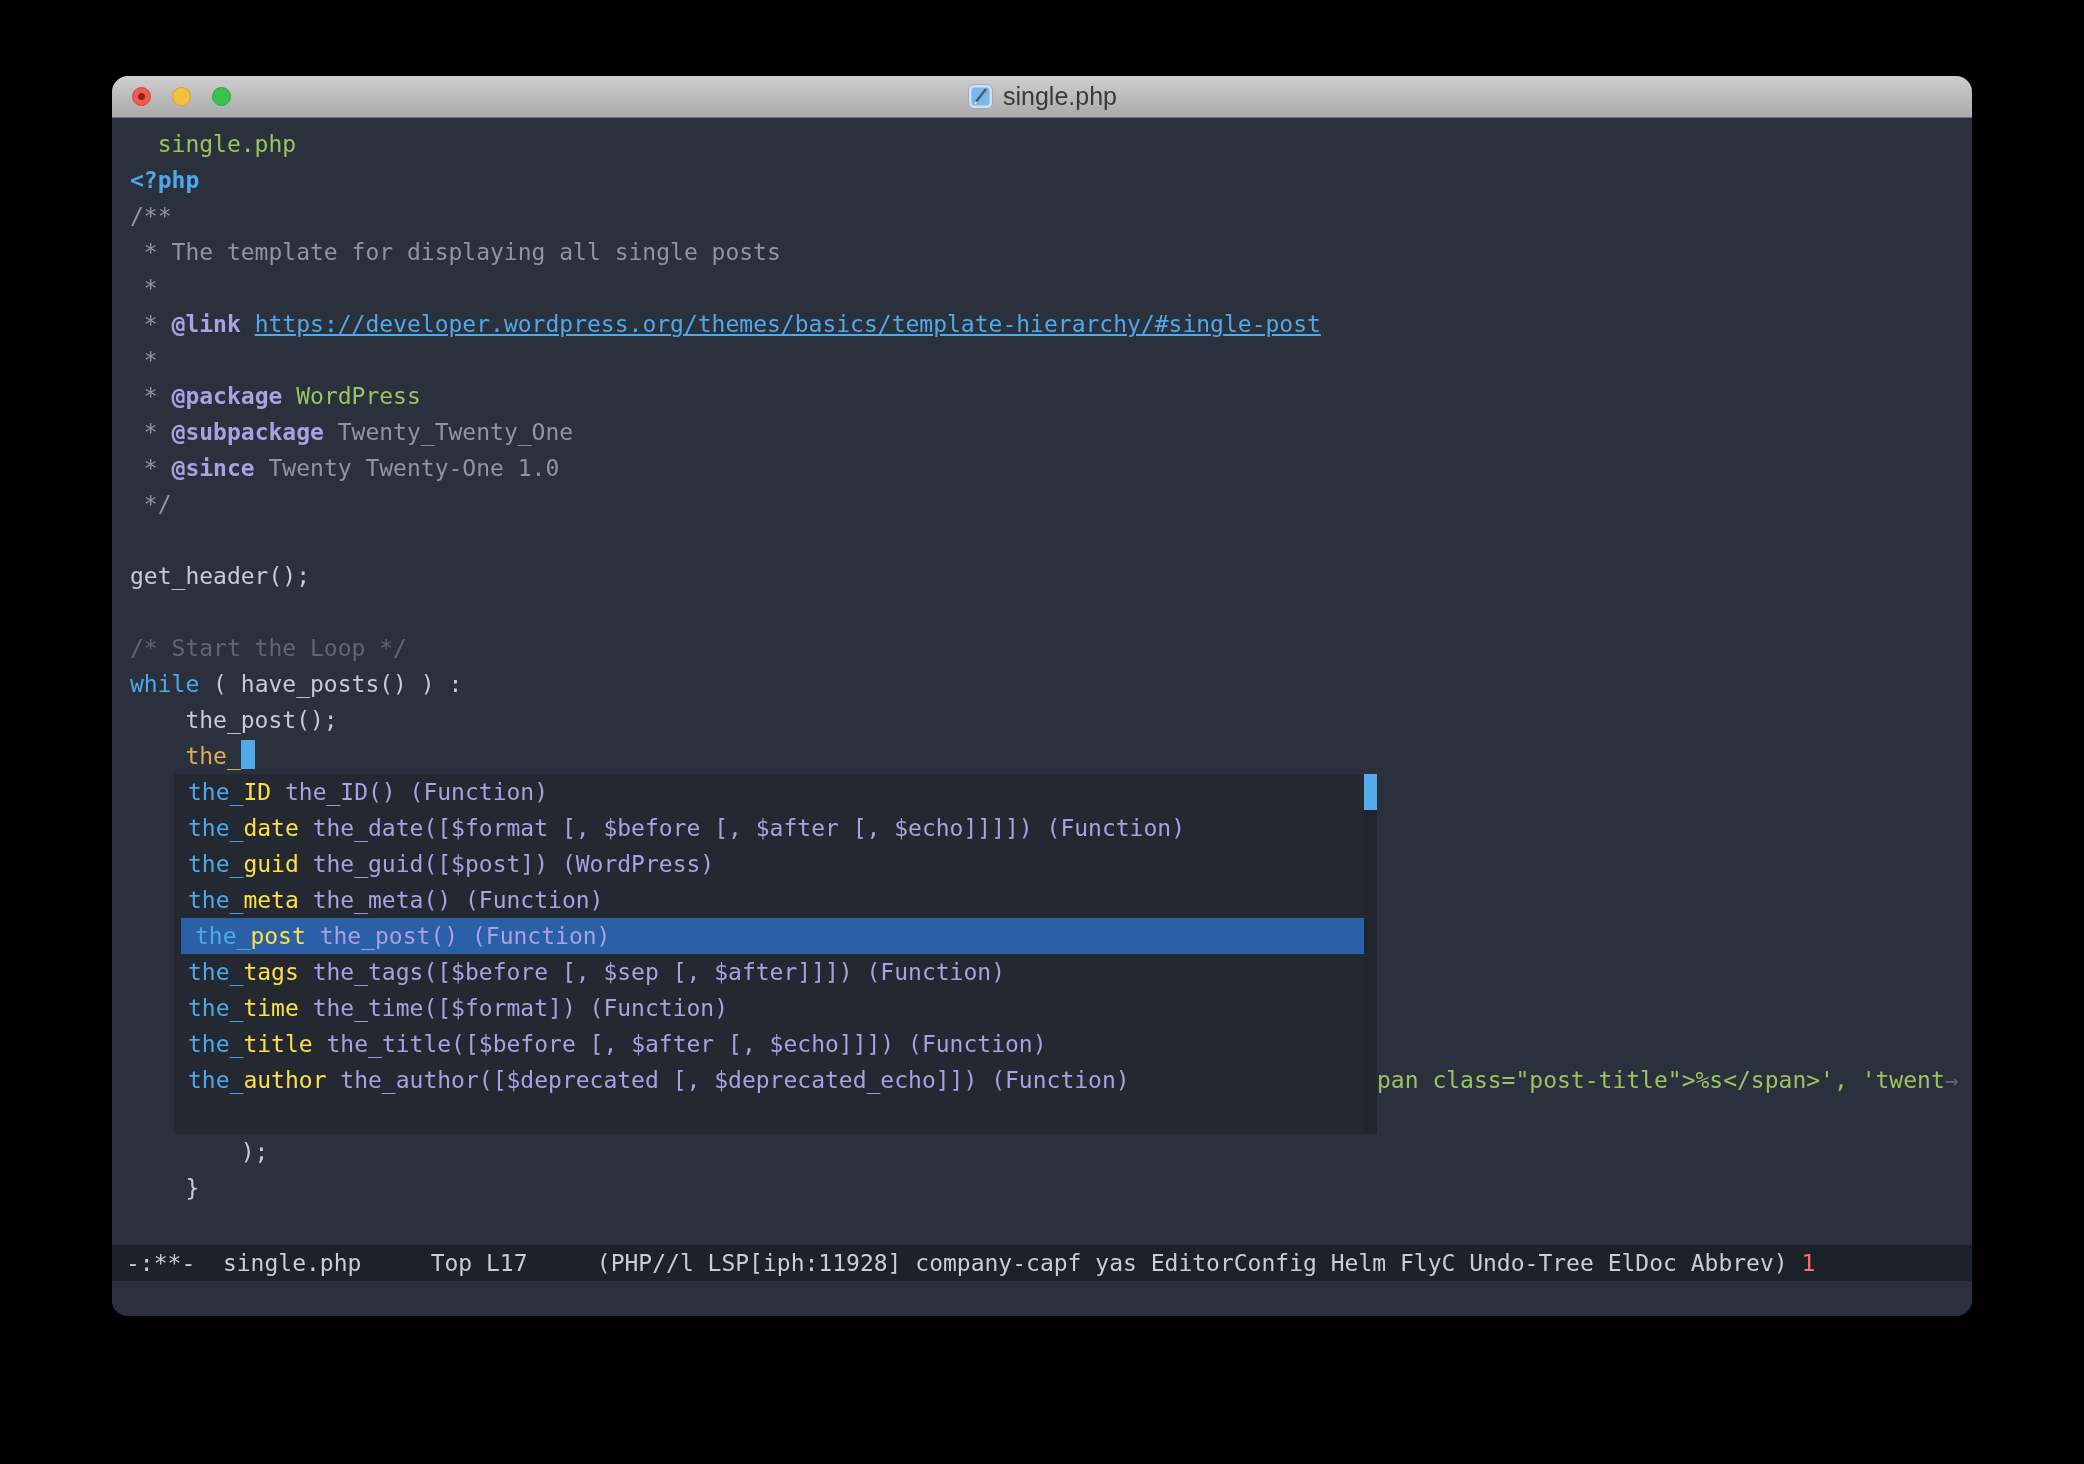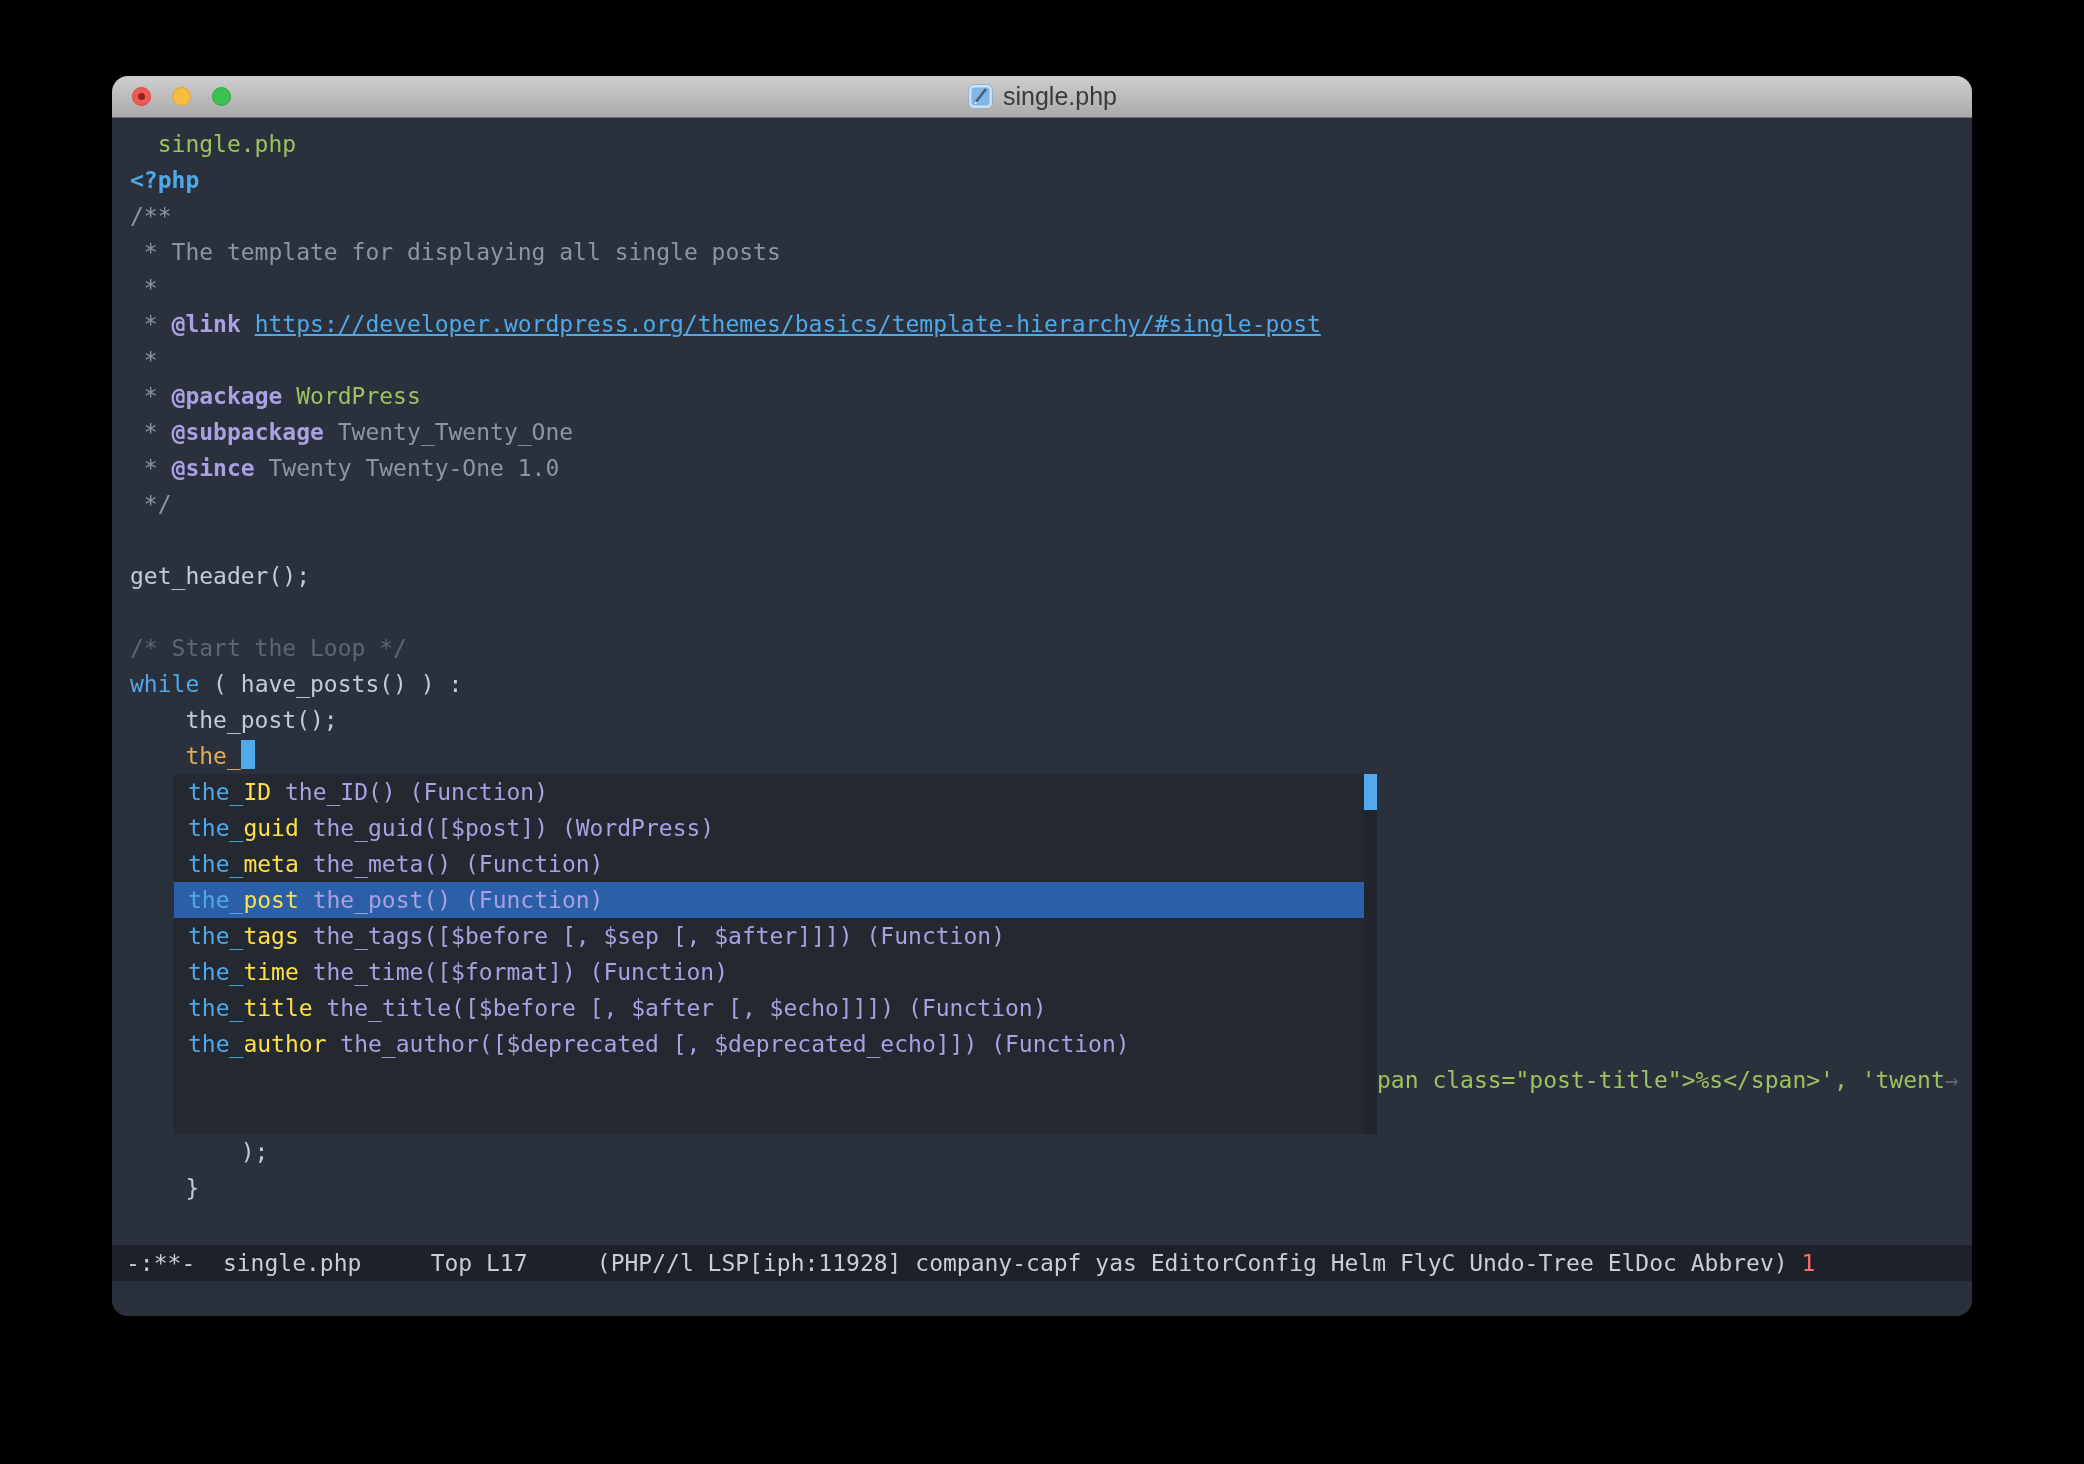--- a/index.html
+++ b/index.html
@@ -46,21 +46,21 @@
   .tok-r{color:var(--red);}
   .tok-m{color:#c9ced6;}
   .tok-u{color:var(--blue);text-decoration:underline;}
   .cursor{display:inline-block;width:14px;height:29px;background:var(--blue);vertical-align:text-bottom;}
   
   .popup{
     position:absolute;left:62px;top:698px;width:1203px;height:360px;
     background:var(--popup_bg);z-index:5;
   }
   .crow{height:36px;line-height:36px;white-space:pre;padding-left:14px;margin-right:13px;}
-  .crow.selected{background:var(--popup_selection);}
+  .crow.selected{background:var(--popup_selection);margin-left:7px;}
   .cp{color:var(--blue);}
   .cr{color:#fde047;}
   .ca{color:var(--violet);}
   .pscroll{position:absolute;right:0;top:0;width:13px;height:100%;background:#20242c;}
   .pthumb{position:absolute;left:0;top:0;width:13px;height:36px;background:var(--scrollbar_thumb);}
   
   .fragment{position:absolute;left:1265px;top:986px;height:36px;line-height:36px;white-space:pre;z-index:1;}
   .tail-line{position:absolute;left:18px;height:36px;line-height:36px;white-space:pre;color:var(--fg);}
   #tail0{top:1058px;}
   #tail1{top:1094px;}
@@ -115,20 +115,21 @@
         <div class="line"><span class="tok-b">while</span><span class="tok-f"> ( have_posts() ) :</span></div>
         <div class="line"><span class="tok-f">    the_post();</span></div>
         <div class="line"><span class="tok-f">    </span><span class="tok-o">the_</span><span class="cursor"></span></div>
       </div>
 
     <div class="popup mono" id="popup">
       <div class="pscroll">
         <div class="pthumb"></div>
       </div>
     <div class="crow"><span class="cp">the_</span><span class="cr">ID</span><span class="ca"> the_ID() (Function)</span></div>
+        <div class="crow"><span class="cp">the_</span><span class="cr">date</span><span class="ca"> the_date([$format [, $before [, $after [, $echo]]]]) (Function)</span></div>
         <div class="crow"><span class="cp">the_</span><span class="cr">guid</span><span class="ca"> the_guid([$post]) (WordPress)</span></div>
         <div class="crow"><span class="cp">the_</span><span class="cr">meta</span><span class="ca"> the_meta() (Function)</span></div>
         <div class="crow selected"><span class="cp">the_</span><span class="cr">post</span><span class="ca"> the_post() (Function)</span></div>
         <div class="crow"><span class="cp">the_</span><span class="cr">tags</span><span class="ca"> the_tags([$before [, $sep [, $after]]]) (Function)</span></div>
         <div class="crow"><span class="cp">the_</span><span class="cr">time</span><span class="ca"> the_time([$format]) (Function)</span></div>
         <div class="crow"><span class="cp">the_</span><span class="cr">title</span><span class="ca"> the_title([$before [, $after [, $echo]]]) (Function)</span></div>
         <div class="crow"><span class="cp">the_</span><span class="cr">author</span><span class="ca"> the_author([$deprecated [, $deprecated_echo]]) (Function)</span></div>
       </div>
 
     <div class="fragment mono" id="fragment"><span class="tok-g">pan class="post-title"&gt;%s&lt;/span&gt;', 'twent</span><span class="tok-c">→</span></div>

